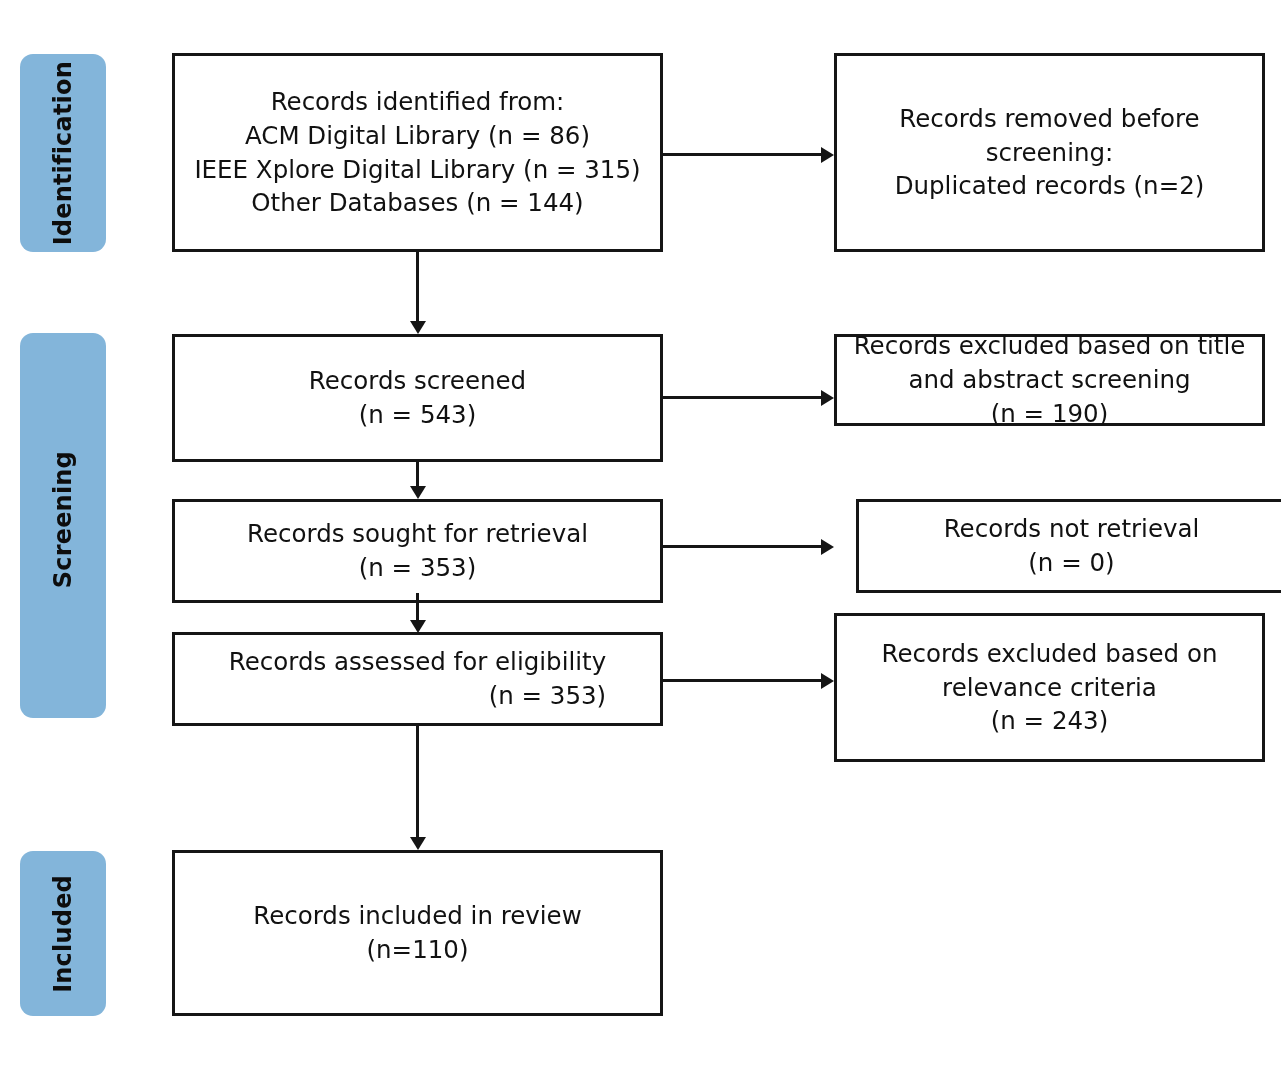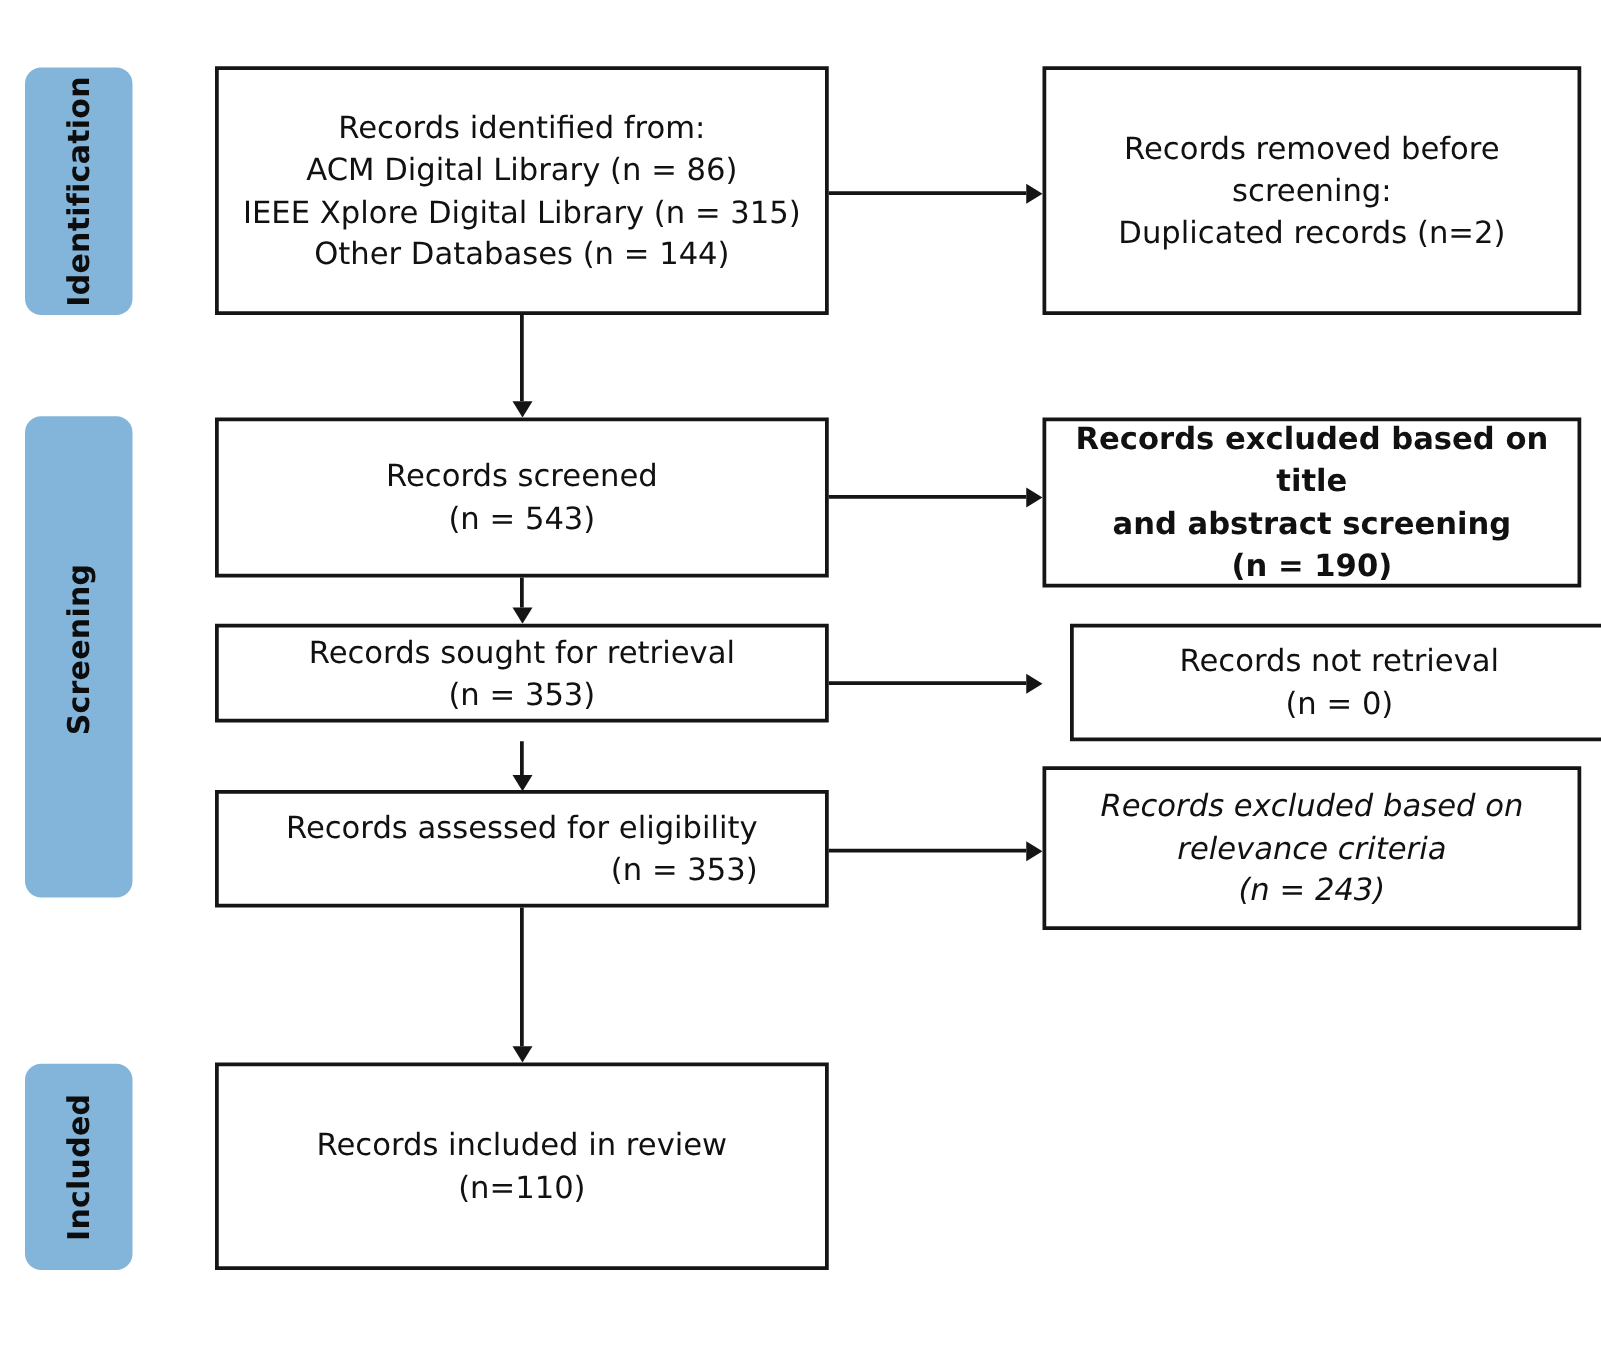--- a/index.html
+++ b/index.html
@@ -123,54 +123,54 @@
   <div class="arrowhead arrow-right" style="left:821px; top:146.5px;"></div>
 
   <div class="conn conn-v" style="left:416px; top:252px; height:69px;"></div>
   <div class="arrowhead arrow-down" style="left:409.5px; top:321px;"></div>
 
   <div class="box" style="left:172px; top:334px; width:491px; height:128px;">
     <div class="box-text">Records screened
 (n = 543)</div>
   </div>
 
-  <div class="box" style="left:834px; top:334px; width:431px; height:136px;font-weight:bold;">
+  <div class="box" style="left:834px; top:334px; width:431px; height:92px;">
     <div class="box-text">Records excluded based on title
 and abstract screening
 (n = 190)</div>
   </div>
 
   <div class="conn conn-h" style="left:663px; top:396px; width:158px;"></div>
   <div class="arrowhead arrow-right" style="left:821px; top:389.5px;"></div>
 
   <div class="conn conn-v" style="left:416px; top:462px; height:24px;"></div>
   <div class="arrowhead arrow-down" style="left:409.5px; top:486px;"></div>
 
-  <div class="box" style="left:172px; top:499px; width:491px; height:79px;">
+  <div class="box" style="left:172px; top:499px; width:491px; height:104px;">
     <div class="box-text">Records sought for retrieval
 (n = 353)</div>
   </div>
 
   <div class="box" style="left:856px; top:499px; width:431px; height:94px;">
     <div class="box-text">Records not retrieval
 (n = 0)</div>
   </div>
 
   <div class="conn conn-h" style="left:663px; top:545px; width:158px;"></div>
   <div class="arrowhead arrow-right" style="left:821px; top:538.5px;"></div>
 
   <div class="conn conn-v" style="left:416px; top:593px; height:27px;"></div>
   <div class="arrowhead arrow-down" style="left:409.5px; top:620px;"></div>
 
   <div class="box" style="left:172px; top:632px; width:491px; height:94px;text-align:right;">
     <div class="box-text">Records assessed for eligibility
 (n = 353)</div>
   </div>
 
-  <div class="box" style="left:834px; top:613px; width:431px; height:131px;font-style:italic;">
+  <div class="box" style="left:834px; top:613px; width:431px; height:149px;">
     <div class="box-text">Records excluded based on
 relevance criteria
 (n = 243)</div>
   </div>
 
   <div class="conn conn-h" style="left:663px; top:679px; width:158px;"></div>
   <div class="arrowhead arrow-right" style="left:821px; top:672.5px;"></div>
 
   <div class="conn conn-v" style="left:416px; top:726px; height:111px;"></div>
   <div class="arrowhead arrow-down" style="left:409.5px; top:837px;"></div>

